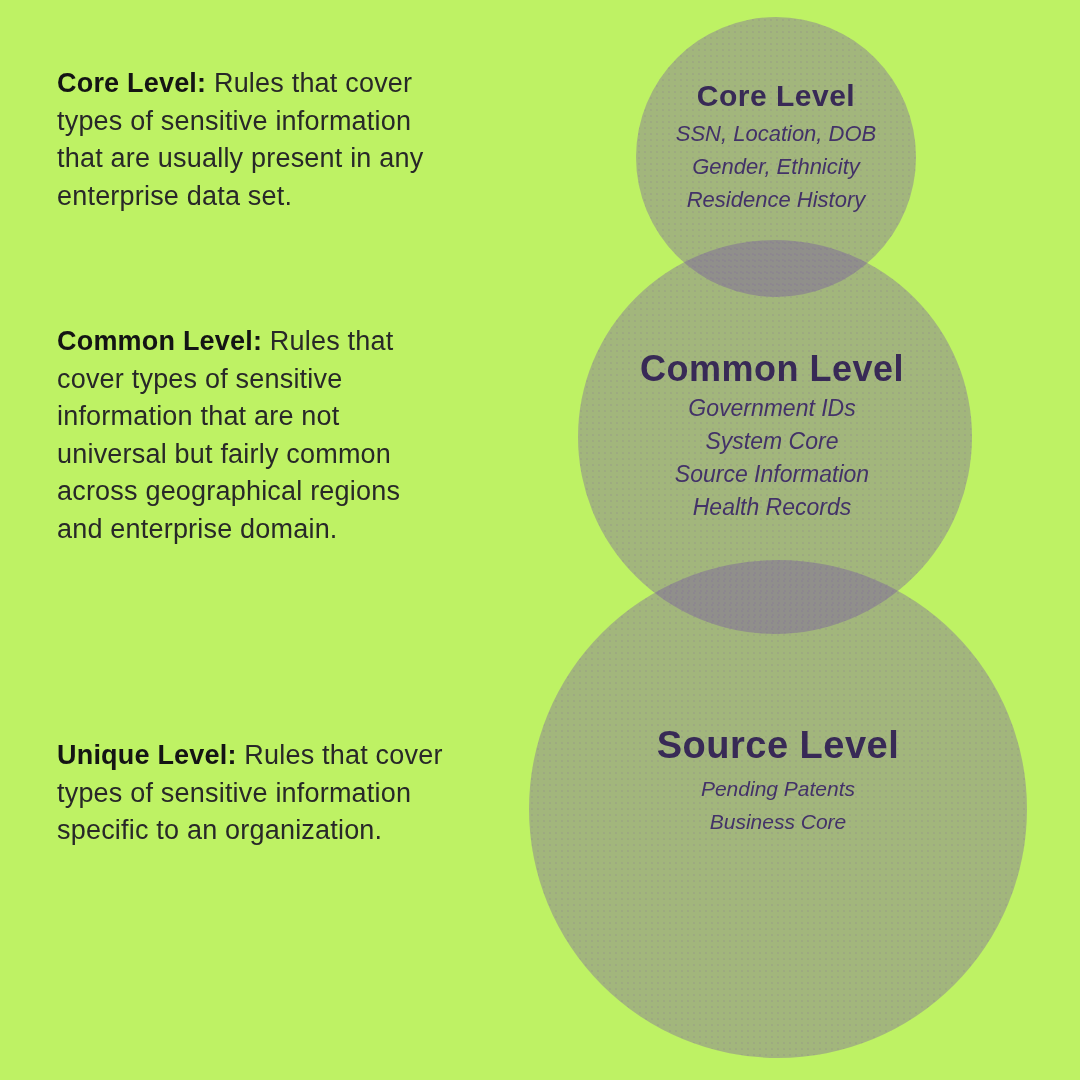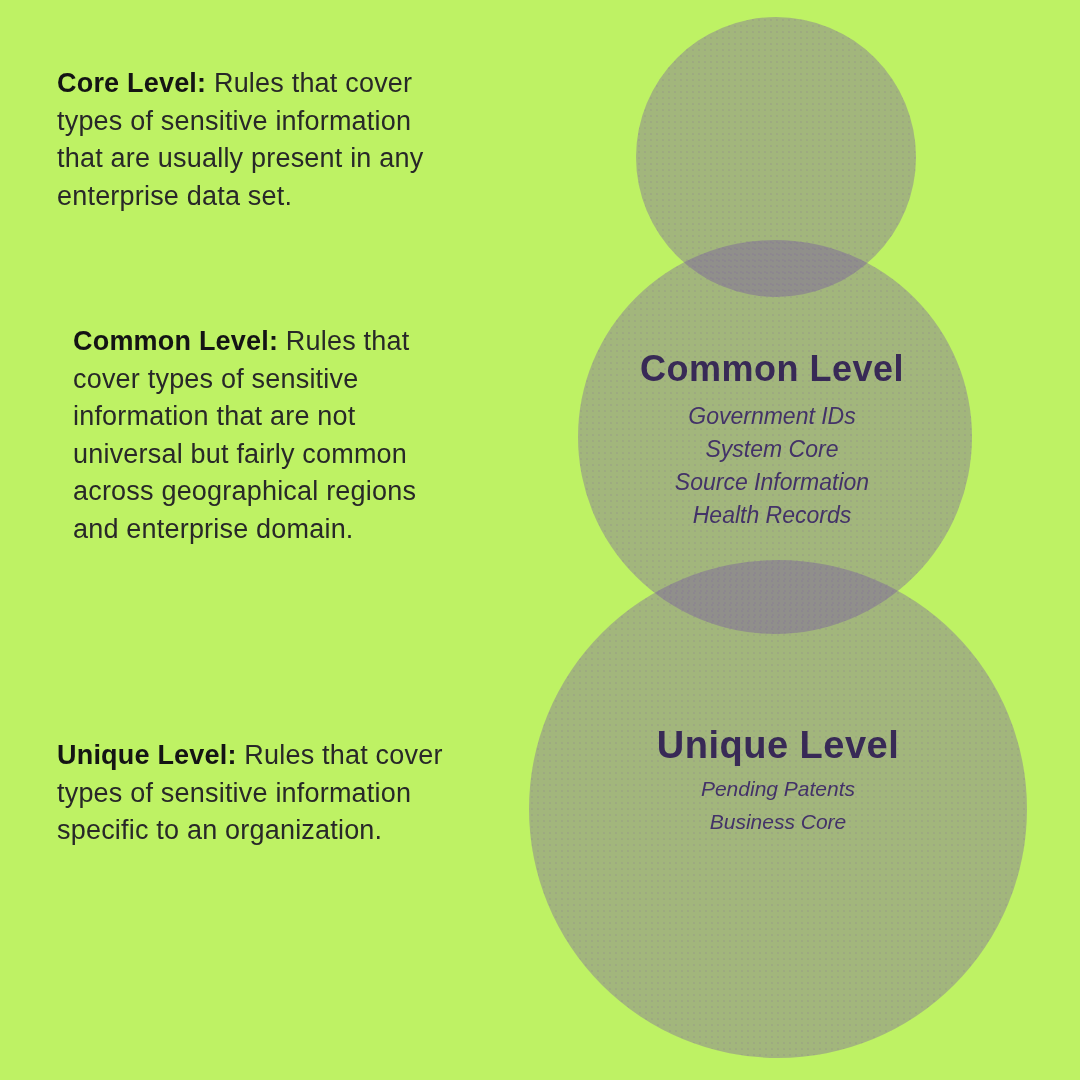--- a/index.html
+++ b/index.html
@@ -25,21 +25,21 @@
     font-size: 27px;
     line-height: 37.5px;
     color: #282828;
     letter-spacing: 0.2px;
   }
   .desc strong {
     color: #141414;
     font-weight: 700;
   }
   .desc-core   { top: 65px; }
-  .desc-common { top: 323px; margin-left: 16px; }
+  .desc-common { top: 323px; }
   .desc-unique { top: 737px; }
 
   
   .circle {
     position: absolute;
     border-radius: 50%;
     background-color: rgba(112, 72, 169, 0.35);
     background-image: radial-gradient(rgba(112, 72, 169, 0.10) 1.2px, transparent 1.3px);
     background-size: 6px 6px;
   }
@@ -65,21 +65,21 @@
     line-height: 33px;
   }
   .circle-item { display: block; }
 
   .text-core   { left: 616px; top: 78px;  width: 320px; }
   .text-core .circle-title   { font-size: 30px; line-height: 36px; }
   .text-core .circle-items   { margin-top: 3px; font-size: 22px; }
 
   .text-common { left: 572px; top: 348px; width: 400px; }
   .text-common .circle-title { font-size: 36px; line-height: 42px; }
-  .text-common .circle-items { margin-top: 10px; font-size: 23px; }
+  .text-common .circle-items { margin-top: 2px; font-size: 23px; }
 
   .text-unique { left: 558px; top: 723px; width: 440px; }
   .text-unique .circle-title { font-size: 38px; line-height: 44px; }
   .text-unique .circle-items { margin-top: 5px; font-size: 21px; }
 </style>
 </head>
 <body>
 
 <div class="canvas">
 
@@ -95,32 +95,40 @@
 
   <p class="desc desc-unique">
     <strong>Unique Level:</strong>
     <span>Rules that cover types of sensitive information specific to an organization.</span>
   </p>
 
   <div class="circle circle-core"></div>
   <div class="circle circle-common"></div>
   <div class="circle circle-unique"></div>
 
+  <div class="circle-text text-core">
+    <h2 class="circle-title">Core Level</h2>
+    <div class="circle-items">
+      <span class="circle-item">SSN, Location, DOB</span>
+      <span class="circle-item">Gender, Ethnicity</span>
+      <span class="circle-item">Residence History</span>
+    </div>
+  </div>
 
   <div class="circle-text text-common">
     <h2 class="circle-title">Common Level</h2>
     <div class="circle-items">
       <span class="circle-item">Government IDs</span>
       <span class="circle-item">System Core</span>
       <span class="circle-item">Source Information</span>
       <span class="circle-item">Health Records</span>
     </div>
   </div>
 
   <div class="circle-text text-unique">
-    <h2 class="circle-title">Unique Level</h2>
+    <h2 class="circle-title">Source Level</h2>
     <div class="circle-items">
       <span class="circle-item">Pending Patents</span>
       <span class="circle-item">Business Core</span>
     </div>
   </div>
 
 </div>
 
 </body></html>

